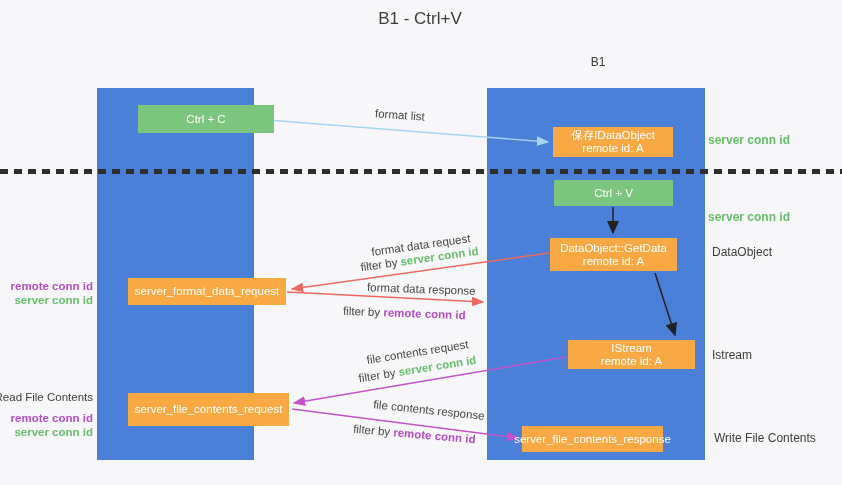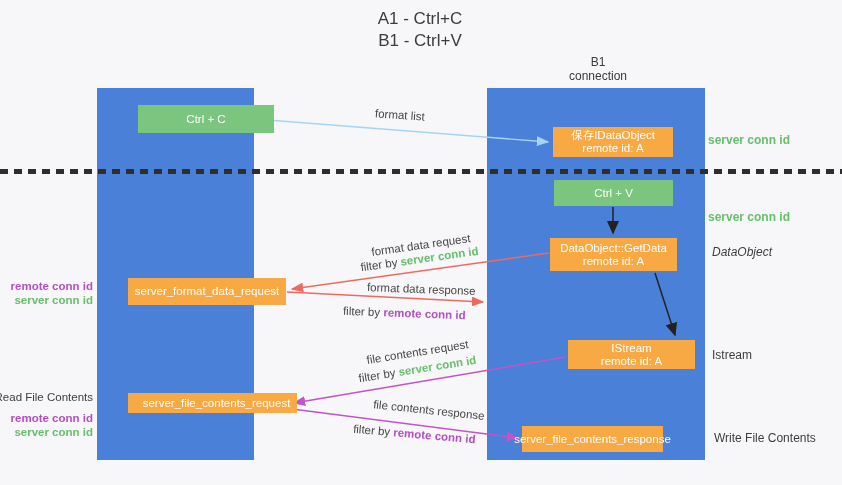--- a/index.html
+++ b/index.html
@@ -51,31 +51,29 @@
   }
   .arrow-label b{font-weight:bold;}
   svg.arrows{position:absolute;left:0;top:0;pointer-events:none;}
 </style>
 </head>
 <body>
 
 <div class="canvas">
 
   <div class="title">
-    <div>A1 - Ctrl+C</div>
     <div>B1 - Ctrl+V</div>
   </div>
 
   <div class="col-header" style="left:115px;margin-top:40px;">
     <div>A1</div>
     <div>remote</div>
   </div>
   <div class="col-header" style="left:518px;">
     <div>B1</div>
-    <div>connection</div>
   </div>
 
   <div class="lifeline" style="left:97px;width:157px;"></div>
   <div class="lifeline" style="left:487px;width:218px;"></div>
 
   <div class="dotted-line"></div>
 
   <svg class="arrows" width="842" height="485" viewBox="0 0 842 485">
     <defs>
       <marker id="mBlue" markerWidth="9" markerHeight="7" refX="8" refY="3.5" orient="auto">
@@ -121,31 +119,31 @@
   <div class="node node-orange" style="left:128px;top:278px;width:158px;height:27px;">
     <span>server_format_data_request</span>
   </div>
 
 
   <div class="node node-orange" style="left:568px;top:340px;width:127px;height:29px;">
     <div>IStream</div>
     <div>remote id: A</div>
   </div>
 
-  <div class="node node-orange" style="left:128px;top:393px;width:161px;height:20px;padding-left:8px;">
+  <div class="node node-orange" style="left:128px;top:393px;width:161px;height:33px;">
     <span>server_file_contents_request</span>
   </div>
 
   <div class="node node-orange" style="left:522px;top:426px;width:141px;height:26px;">
     <span>server_file_contents_response</span>
   </div>
 
   <div class="side-label txt-green" style="left:708px;top:133px;font-weight:bold;">server conn id</div>
   <div class="side-label txt-green" style="left:708px;top:210px;font-weight:bold;">server conn id</div>
-  <div class="side-label" style="left:712px;top:245px;font-style:italic;">DataObject</div>
+  <div class="side-label" style="left:712px;top:245px;">DataObject</div>
   <div class="side-label" style="left:712px;top:348px;">Istream</div>
   <div class="side-label" style="left:714px;top:431px;">Write File Contents</div>
 
   <div class="side-label" style="right:749px;top:391px;font-size:11.5px;">Read File Contents</div>
 
   <div class="conn-id-pair" style="right:749px;top:279px;">
     <div class="txt-purple">remote conn id</div>
     <div class="txt-green">server conn id</div>
   </div>
 

